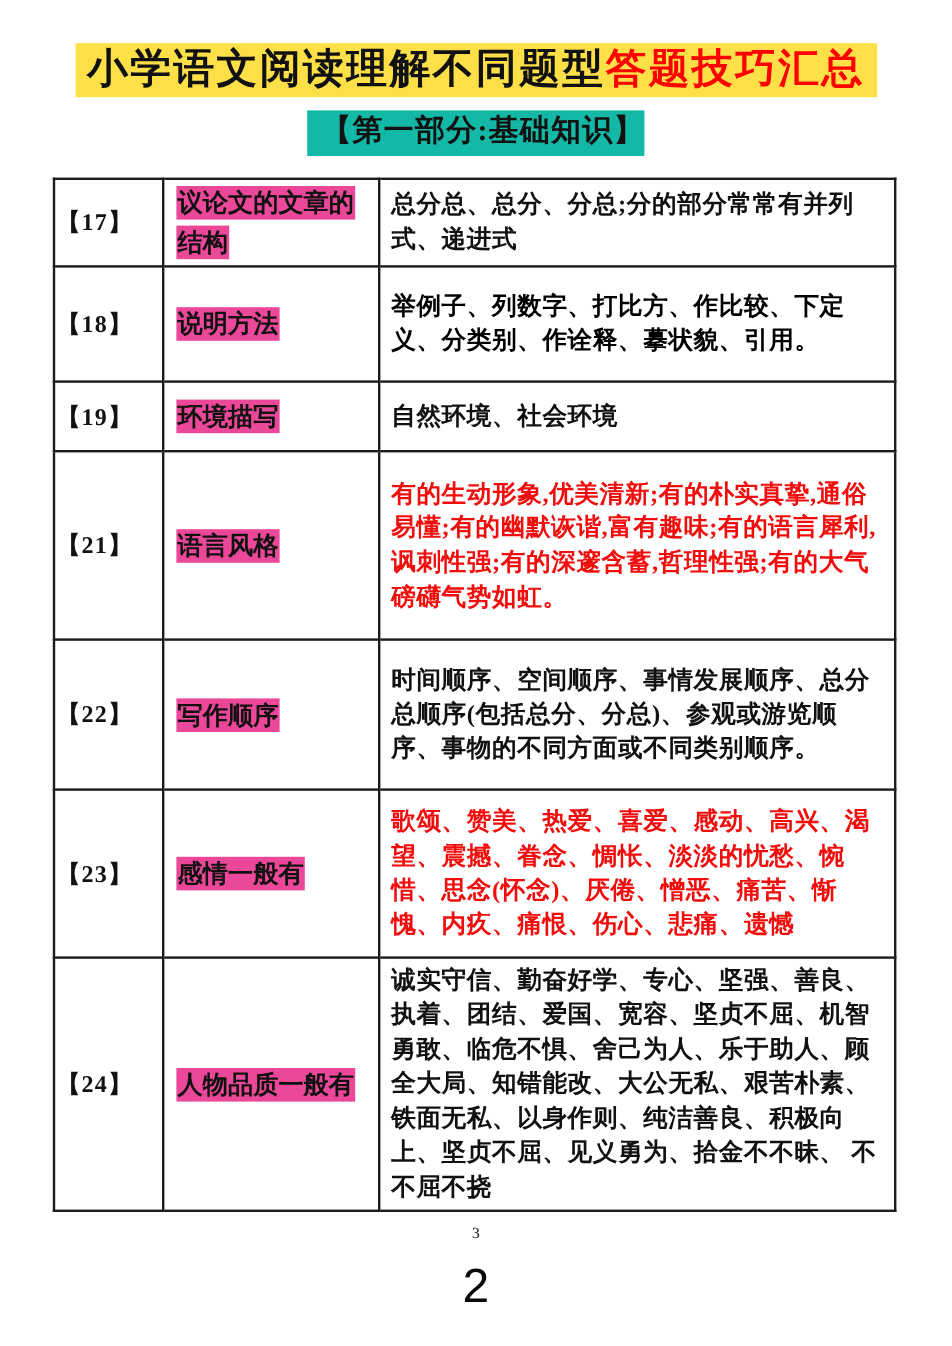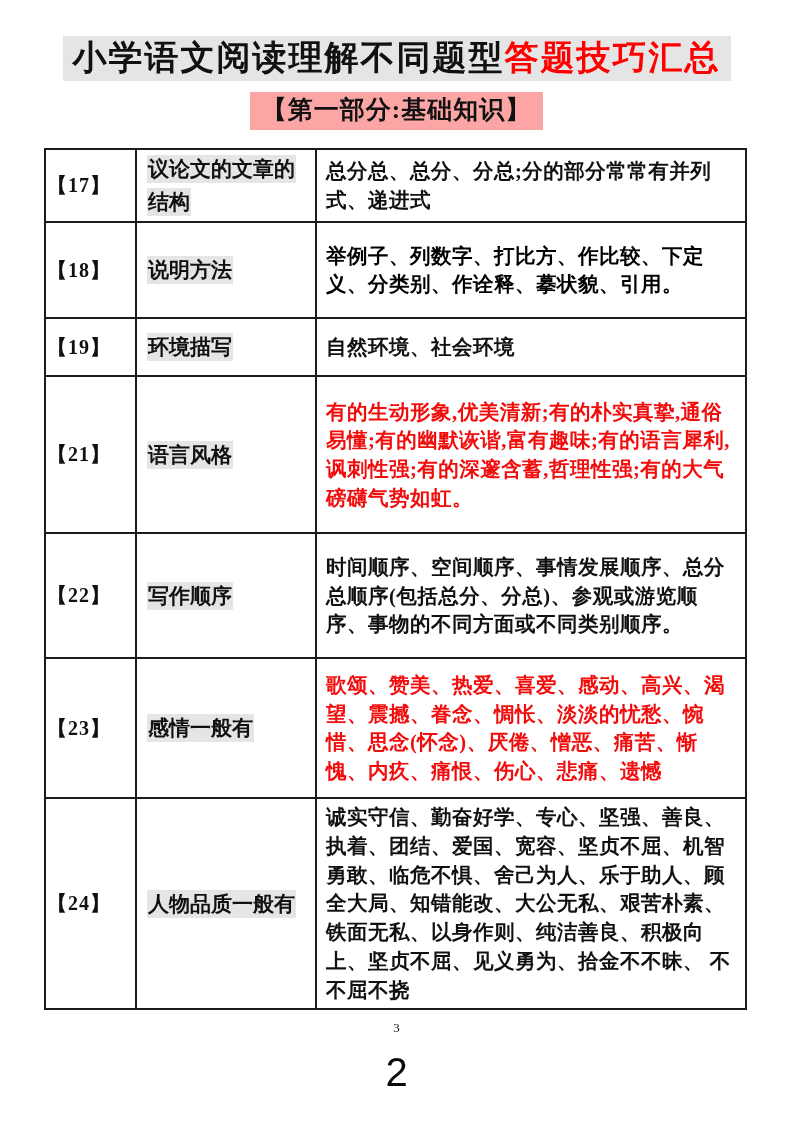--- a/index.html
+++ b/index.html
@@ -7,33 +7,33 @@
     width:793px;height:1122px;background:#ffffff;overflow:hidden;
     font-family:"Liberation Serif","DejaVu Serif",serif;
     color:#111;
   }
   .center-line{text-align:center;}
   .doc-title{
     margin-top:36px;
   }
   .doc-title .hl-blue{
     display:inline-block;
-    background:#e5e5e5;
+    background:#fde047;
     padding:3px 10px 5px 10px;
     font-size:34px;
     font-weight:bold;
     letter-spacing:2px;
     line-height:1.1;
   }
   .doc-title .t-red{color:#ff0000;}
   .doc-subtitle{margin-top:11px;}
   .doc-subtitle .hl-pink{
     display:inline-block;
-    background:#fca5a5;
-    padding:3px 12px 5px 12px;
+    background:#14b8a6;
+    padding:3px 0 5px 12px;
     font-size:25px;
     font-weight:bold;
     letter-spacing:1px;
     line-height:1.2;
   }
   table.qa{
     border-collapse:collapse;
     table-layout:fixed;
     margin:18px 0 0 44px;
     width:701px;
@@ -51,21 +51,21 @@
     font-weight:bold;
     letter-spacing:1px;
   }
   td.topic{
     padding:2px 6px 2px 10px;
     font-size:21px;
     font-weight:bold;
     line-height:1.55;
   }
   td.topic .hl-green{
-    background:#e5e5e5;
+    background:#ec4899;
     padding:2px 1px;
     box-decoration-break:clone;
     -webkit-box-decoration-break:clone;
   }
   td.content{
     padding:4px 8px 4px 9px;
     font-size:20.5px;
     font-weight:bold;
     line-height:1.4;
     letter-spacing:0.5px;

